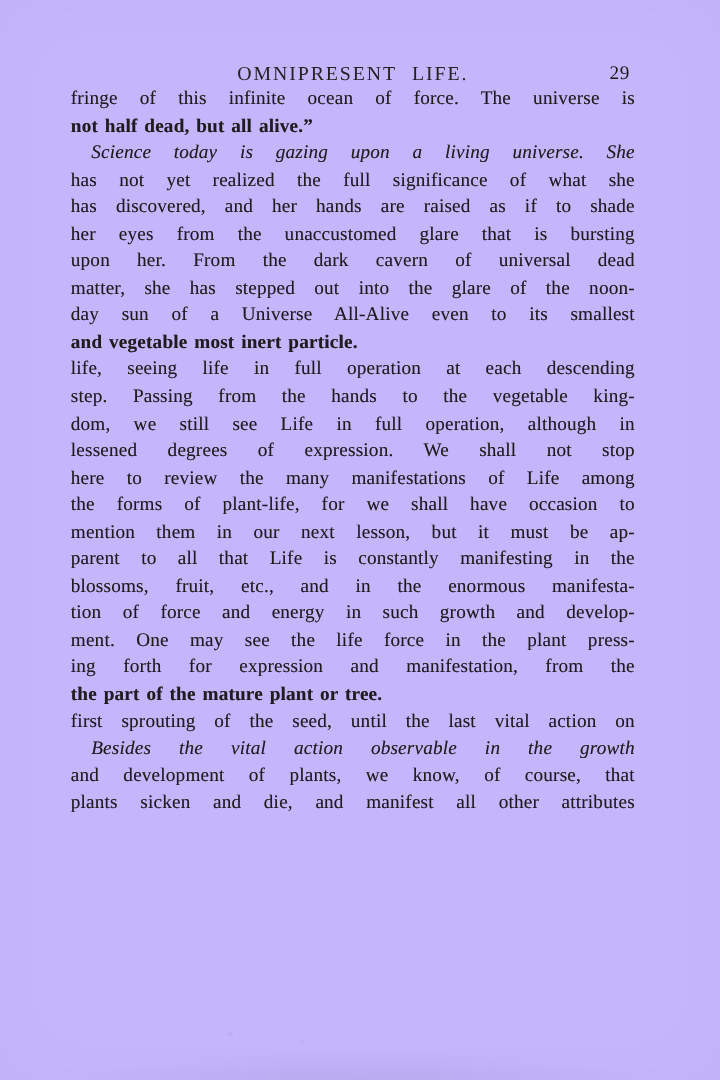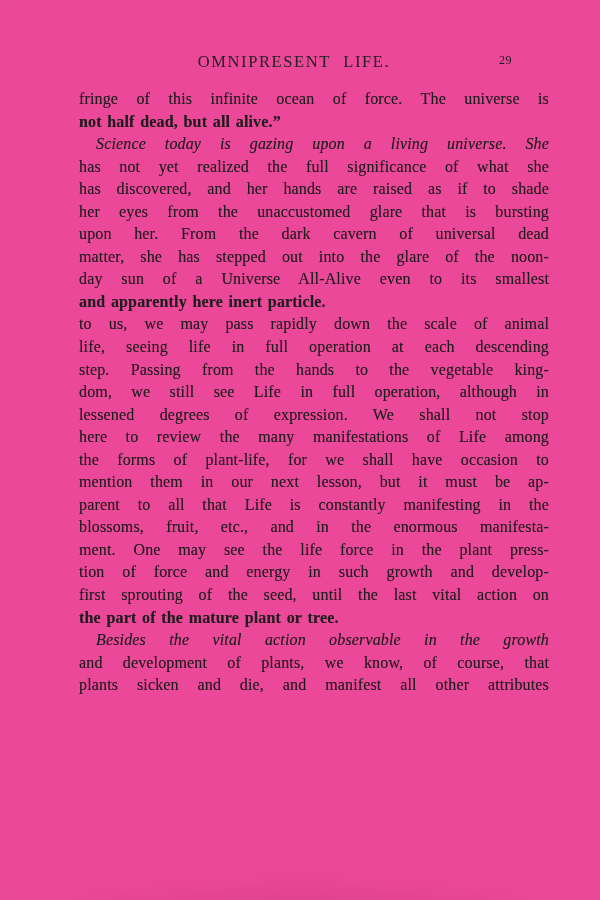--- a/index.html
+++ b/index.html
@@ -1,20 +1,20 @@
 <!DOCTYPE html>
 <html><head>
 <meta charset="utf-8">
 <style>
   html, body { margin: 0; padding: 0; }
   .page {
     position: relative;
     width: 600px;
     height: 900px;
-    background-color: #ec4899;
+    background-color: #c4b5fd;
     font-family: "Liberation Serif", "DejaVu Serif", serif;
     color: #1d1d1d;
     overflow: hidden;
     box-shadow: inset 0 0 70px rgba(0,0,0,0.018);
   }
   
   .page::after {
     content: "";
     position: absolute;
     left: 0; right: 0; bottom: 0;
@@ -36,36 +36,35 @@
     display: block;
     text-align: center;
     font-size: 16.5px;
     letter-spacing: 1.6px;
     word-spacing: 7px;
     color: #222;
   }
   .page-number {
     position: absolute;
     top: 1px;
-    right: 17px;
-    font-size: 12px;
+    right: 4px;
+    font-size: 16px;
     letter-spacing: 0.5px;
     color: #1a1a1a;
   }
   .body-text {
     position: absolute;
-    top: 88px;
+    top: 72px;
     left: 59px;
     width: 470px;
     font-size: 16px;
     line-height: 22.55px;
     word-spacing: 1.5px;
     letter-spacing: 0.15px;
     text-shadow: 0 0 0.4px rgba(20,20,20,0.4);
-    margin-left: 20px;
   }
   .line {
     text-align: justify;
     text-align-last: justify;
     white-space: normal;
   }
   .line.last { text-align-last: left; font-weight: bold; }
   .line.indent { text-indent: 17px; font-style: italic; }
 </style>
 </head>
@@ -79,32 +78,32 @@
   <div class="body-text" id="text-body">
       <div class="line">fringe of this infinite ocean of force.  The universe is</div>
       <div class="line last">not half dead, but all alive.”</div>
       <div class="line indent">Science today is gazing upon a living universe.  She</div>
       <div class="line">has not yet realized the full significance of what she</div>
       <div class="line">has discovered, and her hands are raised as if to shade</div>
       <div class="line">her eyes from the unaccustomed glare that is bursting</div>
       <div class="line">upon her.  From the dark cavern of universal dead</div>
       <div class="line">matter, she has stepped out into the glare of the noon-</div>
       <div class="line">day sun of a Universe All-Alive even to its smallest</div>
-      <div class="line last">and apparently here inert particle.</div>
-      <div class="line">to us, we may pass rapidly down the scale of animal</div>
+      <div class="line last">and vegetable most inert particle.</div>
       <div class="line">life, seeing life in full operation at each descending</div>
       <div class="line">step.  Passing from the hands to the vegetable king-</div>
       <div class="line">dom, we still see Life in full operation, although in</div>
       <div class="line">lessened degrees of expression.  We shall not stop</div>
       <div class="line">here to review the many manifestations of Life among</div>
       <div class="line">the forms of plant-life, for we shall have occasion to</div>
       <div class="line">mention them in our next lesson, but it must be ap-</div>
       <div class="line">parent to all that Life is constantly manifesting in the</div>
       <div class="line">blossoms, fruit, etc., and in the enormous manifesta-</div>
+      <div class="line">tion of force and energy in such growth and develop-</div>
       <div class="line">ment.  One may see the life force in the plant press-</div>
-      <div class="line">tion of force and energy in such growth and develop-</div>
+      <div class="line">ing forth for expression and manifestation, from the</div>
+      <div class="line last">the part of the mature plant or tree.</div>
       <div class="line">first sprouting of the seed, until the last vital action on</div>
-      <div class="line last">the part of the mature plant or tree.</div>
       <div class="line indent">Besides the vital action observable in the growth</div>
       <div class="line">and development of plants, we know, of course, that</div>
       <div class="line">plants sicken and die, and manifest all other attributes</div>
     </div>
 </div>
 
 </body></html>

